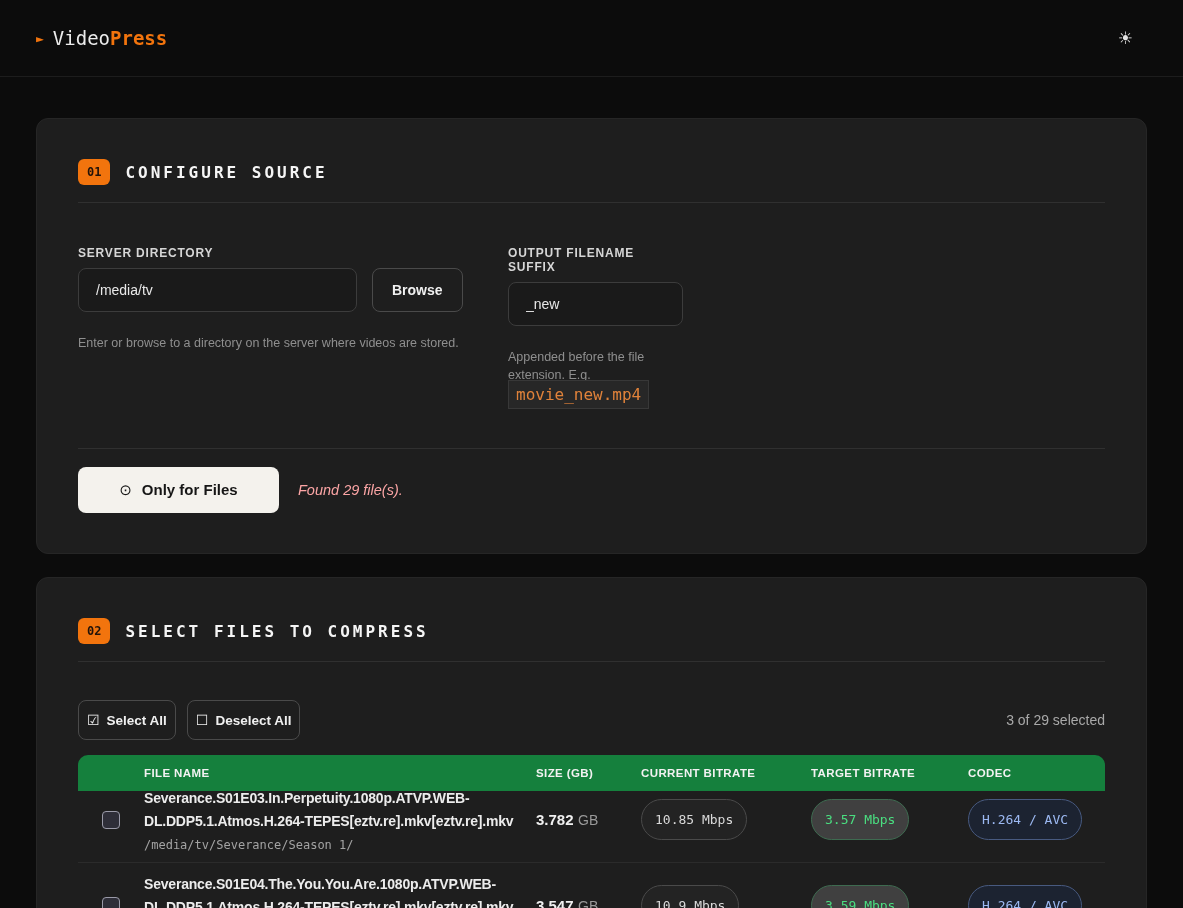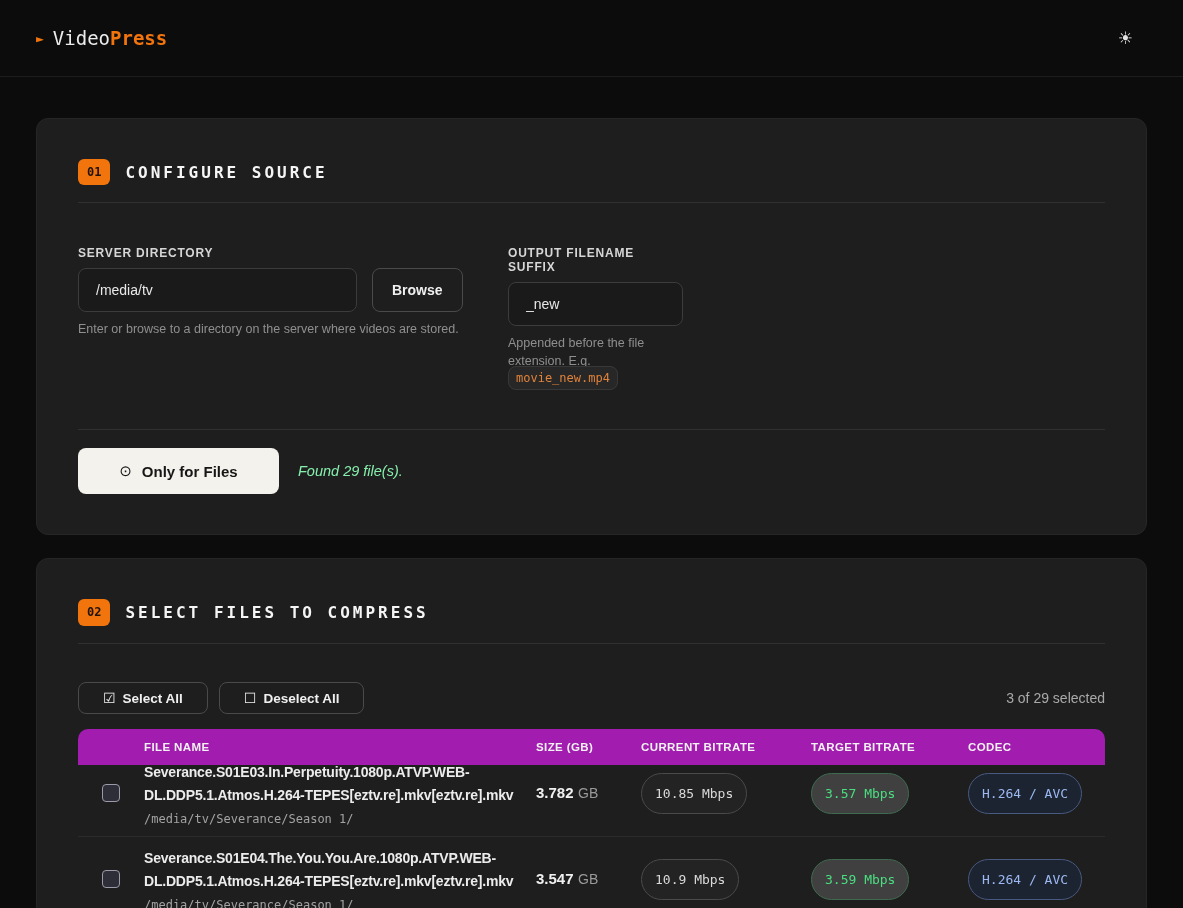--- a/index.html
+++ b/index.html
@@ -53,60 +53,60 @@
     color:#e8e8e8; font-size:14px; padding:0 17px; outline:none;
   }
   .input-mono { font-family:Liberation Sans, sans-serif; }
   .dir-row { display:flex; gap:15px; }
   .dir-row .text-input { width:279px; }
   .btn-outline {
     background:transparent; border:1px solid #4a4a4a; border-radius:8px;
     color:#f0f0f0; font-weight:bold; font-size:14px; padding:0 19px; height:44px; cursor:pointer;
     font-family:Liberation Sans, sans-serif;
   }
-  .helper { font-size:12.5px; color:#8f8f8f; margin-top:9px; line-height:1.38; max-width:390px; }
+  .helper { font-size:12.5px; color:#8f8f8f; margin-top:23px; line-height:1.38; max-width:390px; }
   .num-wrap { position:relative; }
   .num-wrap .text-input { padding-right:44px; }
   .spinner {
     position:absolute; right:10px; top:9px; width:24px; height:26px; border-radius:5px;
     background:#31313c; display:flex; flex-direction:column; align-items:center; justify-content:center; gap:3px;
     cursor:pointer;
   }
   .tri-up { width:0; height:0; border-left:4px solid transparent; border-right:4px solid transparent; border-bottom:5px solid #b9b9c6; }
   .tri-down { width:0; height:0; border-left:4px solid transparent; border-right:4px solid transparent; border-top:5px solid #b9b9c6; }
   .code-badge {
-    font-family:"DejaVu Sans Mono", monospace; font-size:12px; color:#e0823a;
-    background:#272727; border:1px solid #383838; border-radius:8px; padding:4px 7px; white-space:nowrap;
+    font-family:"DejaVu Sans Mono", monospace; font-size:16px; color:#e0823a;
+    background:#272727; border:1px solid #383838; border-radius:0; padding:4px 7px; white-space:nowrap;
   }
 
   .scan-row { display:flex; align-items:center; gap:19px; margin-top:18px; }
   .divider-2 { margin-top:42px; }
   .btn-scan {
     display:flex; align-items:center; justify-content:center; gap:10px;
     width:201px; height:46px; background:#f4f2ed; color:#161616; border:none; border-radius:8px;
     font-size:15px; font-weight:bold; cursor:pointer; font-family:"Liberation Sans", sans-serif;
   }
   .btn-scan .scan-icon { font-size:15px; font-weight:normal; }
-  .scan-result { color:#86efac; font-style:italic; font-size:14.5px; }
+  .scan-result { color:#fca5a5; font-style:italic; font-size:14.5px; }
 
   
   .select-controls { display:flex; align-items:center; justify-content:space-between; margin-top:38px; }
   .select-buttons { display:flex; gap:11px; }
-  .btn-outline.small { height:32px; font-size:13.5px; padding:0 24px; }
+  .btn-outline.small { height:40px; font-size:13.5px; padding:0 8px; }
   .btn-outline .glyph { font-weight:normal; margin-right:7px; font-size:14px; }
   .selected-summary { color:#a9a9a9; font-size:14px; }
 
   
   .table-wrap { margin-top:15px; border-radius:10px; overflow:hidden; }
   .trow, .thead-row {
     display:grid; grid-template-columns:66px 392px 105px 170px 157px 146px;
     align-items:center;
   }
   .thead-row {
-    position:relative; z-index:2; background:#a21caf; height:36px;
+    position:relative; z-index:2; background:#15803d; height:36px;
     font-size:11.5px; font-weight:bold; letter-spacing:0.4px; color:#f2f2f2;
   }
   .tbody { margin-top:-14px; position:relative; z-index:1; }
   .trow { border-bottom:1px solid #2b2b2b; padding:10px 0; }
   .cell-pad { padding-right:18px; }
   .checkbox-cell { display:flex; justify-content:center; }
   .checkbox {
     width:18px; height:18px; border:1.5px solid #9a9aa8; border-radius:4px;
     background:#2e2e38; cursor:pointer;
   }

